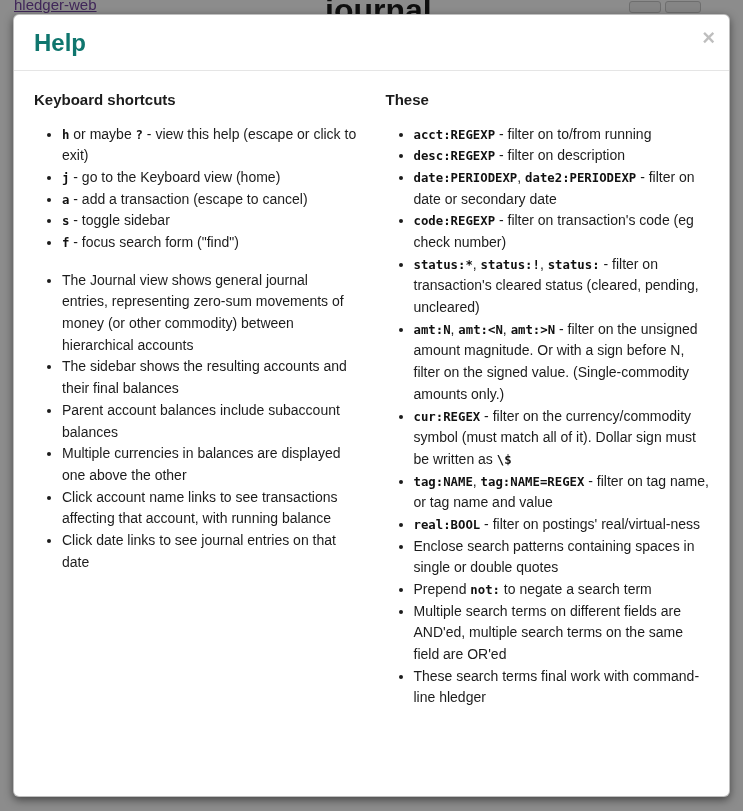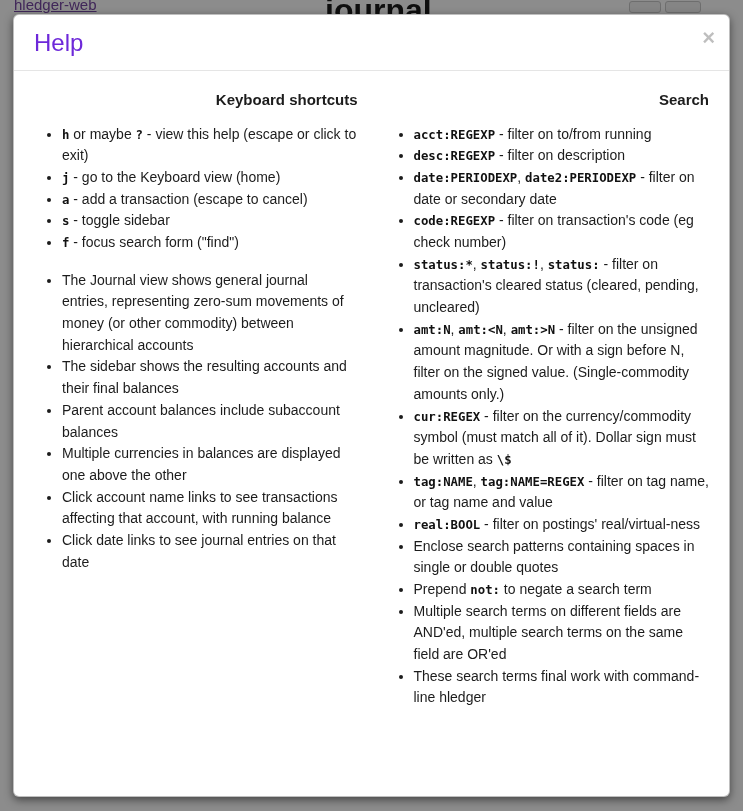--- a/index.html
+++ b/index.html
@@ -37,33 +37,33 @@
     border: 1px solid rgba(0,0,0,0.25);
     border-radius: 6px;
     box-shadow: 0 3px 9px rgba(0,0,0,0.5);
     overflow: hidden;
   }
   .modal-header {
     position: relative;
     padding: 14px 20px 13px;
     border-bottom: 1px solid #e5e5e5;
   }
-  .modal-title { font-size: 24px; font-weight: 400; color: #6d28d9; line-height: 1.15; }
+  .modal-title { font-size: 24px; font-weight: 700; color: #0f766e; line-height: 1.15; }
   .close {
     position: absolute; right: 14px; top: 12px;
     background: none; border: none;
     font-size: 22px; font-weight: bold; line-height: 1;
     color: #000; opacity: 0.25; cursor: pointer;
     font-family: "Liberation Sans", sans-serif;
   }
   .modal-body { display: flex; gap: 28px; padding: 18px 20px 20px; }
   .col { flex: 1; min-width: 0; }
 
   h3.section-heading { font-size: 15px; font-weight: bold; color: #1c1c1c; margin: 20px 0 15px; }
-  .col > h3.section-heading:first-child { margin-top: 2px; text-align: right; }
+  .col > h3.section-heading:first-child { margin-top: 2px; }
 
   ul.help-list { margin: 16px 0 10px; padding-left: 28px; list-style: disc; }
   ul.help-list li { font-size: 14px; line-height: 1.55; color: #1c1c1c; }
 
   code.code {
     font-family: "DejaVu Sans Mono", "Liberation Mono", monospace;
     font-weight: bold; font-size: 0.88em; color: #111;
   }
 </style>
 </head>
@@ -95,21 +95,21 @@
         <ul class="help-list">
           <li><span>The Journal view shows general journal entries, representing zero-sum movements of money (or other commodity) between hierarchical accounts</span></li>
           <li><span>The sidebar shows the resulting accounts and their final balances</span></li>
           <li><span>Parent account balances include subaccount balances</span></li>
           <li><span>Multiple currencies in balances are displayed one above the other</span></li>
           <li><span>Click account name links to see transactions affecting that account, with running balance</span></li>
           <li><span>Click date links to see journal entries on that date</span></li>
         </ul>
       </div>
     <div class="col" id="col-right">
-        <h3 class="section-heading">Search</h3>
+        <h3 class="section-heading">These</h3>
         <ul class="help-list">
           <li><code class="code">acct:REGEXP</code><span> - filter on to/from running</span></li>
           <li><code class="code">desc:REGEXP</code><span> - filter on description</span></li>
           <li><code class="code">date:PERIODEXP</code><span>, </span><code class="code">date2:PERIODEXP</code><span> - filter on date or secondary date</span></li>
           <li><code class="code">code:REGEXP</code><span> - filter on transaction's code (eg check number)</span></li>
           <li><code class="code">status:*</code><span>, </span><code class="code">status:!</code><span>, </span><code class="code">status:</code><span> - filter on transaction's cleared status (cleared, pending, uncleared)</span></li>
           <li><code class="code">amt:N</code><span>, </span><code class="code">amt:&lt;N</code><span>, </span><code class="code">amt:&gt;N</code><span> - filter on the unsigned amount magnitude. Or with a sign before N, filter on the signed value. (Single-commodity amounts only.)</span></li>
           <li><code class="code">cur:REGEX</code><span> - filter on the currency/commodity symbol (must match all of it). Dollar sign must be written as </span><code class="code">\$</code></li>
           <li><code class="code">tag:NAME</code><span>, </span><code class="code">tag:NAME=REGEX</code><span> - filter on tag name, or tag name and value</span></li>
           <li><code class="code">real:BOOL</code><span> - filter on postings' real/virtual-ness</span></li>

